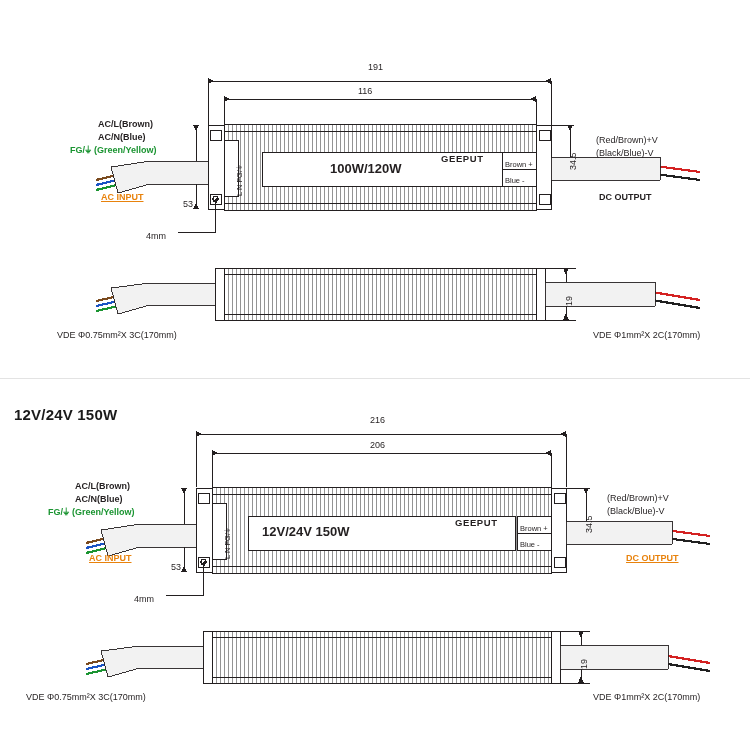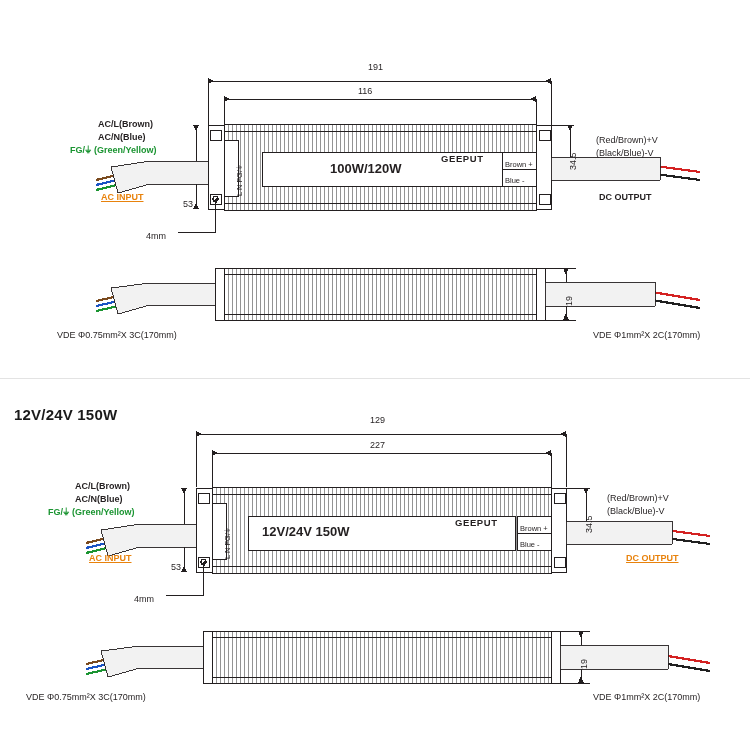--- a/index.html
+++ b/index.html
@@ -572,22 +572,22 @@
   <div class="lbl" style="left:146px; top:231px;">4mm</div>
   <div class="lbl vert" style="left:564px; top:306px;">19</div>
 
   <div class="lbl" style="left:57px; top:330px;">VDE Φ0.75mm²X 3C(170mm)</div>
   <div class="lbl" style="left:593px; top:330px;">VDE Φ1mm²X 2C(170mm)</div>
 
   <div class="sep" style="top:378px;"></div>
 
   <div class="section-title" style="left:14px; top:406px;">12V/24V 150W</div>
 
-  <div class="lbl" style="left:370px; top:415px;">129</div>
-  <div class="lbl" style="left:370px; top:440px;">227</div>
+  <div class="lbl" style="left:370px; top:415px;">216</div>
+  <div class="lbl" style="left:370px; top:440px;">206</div>
 
   <div class="lbl bold" style="left:75px; top:481px;">AC/L(Brown)</div>
   <div class="lbl bold" style="left:75px; top:494px;">AC/N(Blue)</div>
   <div class="lbl bold green" style="left:48px; top:507px;">FG/⏚ (Green/Yellow)</div>
   <div class="lbl bold orange" style="left:89px; top:553px;">AC INPUT</div>
 
   <div class="lbl" style="left:607px; top:493px;">(Red/Brown)+V</div>
   <div class="lbl" style="left:607px; top:506px;">(Black/Blue)-V</div>
   <div class="lbl bold orange" style="left:626px; top:553px;">DC OUTPUT</div>
 

